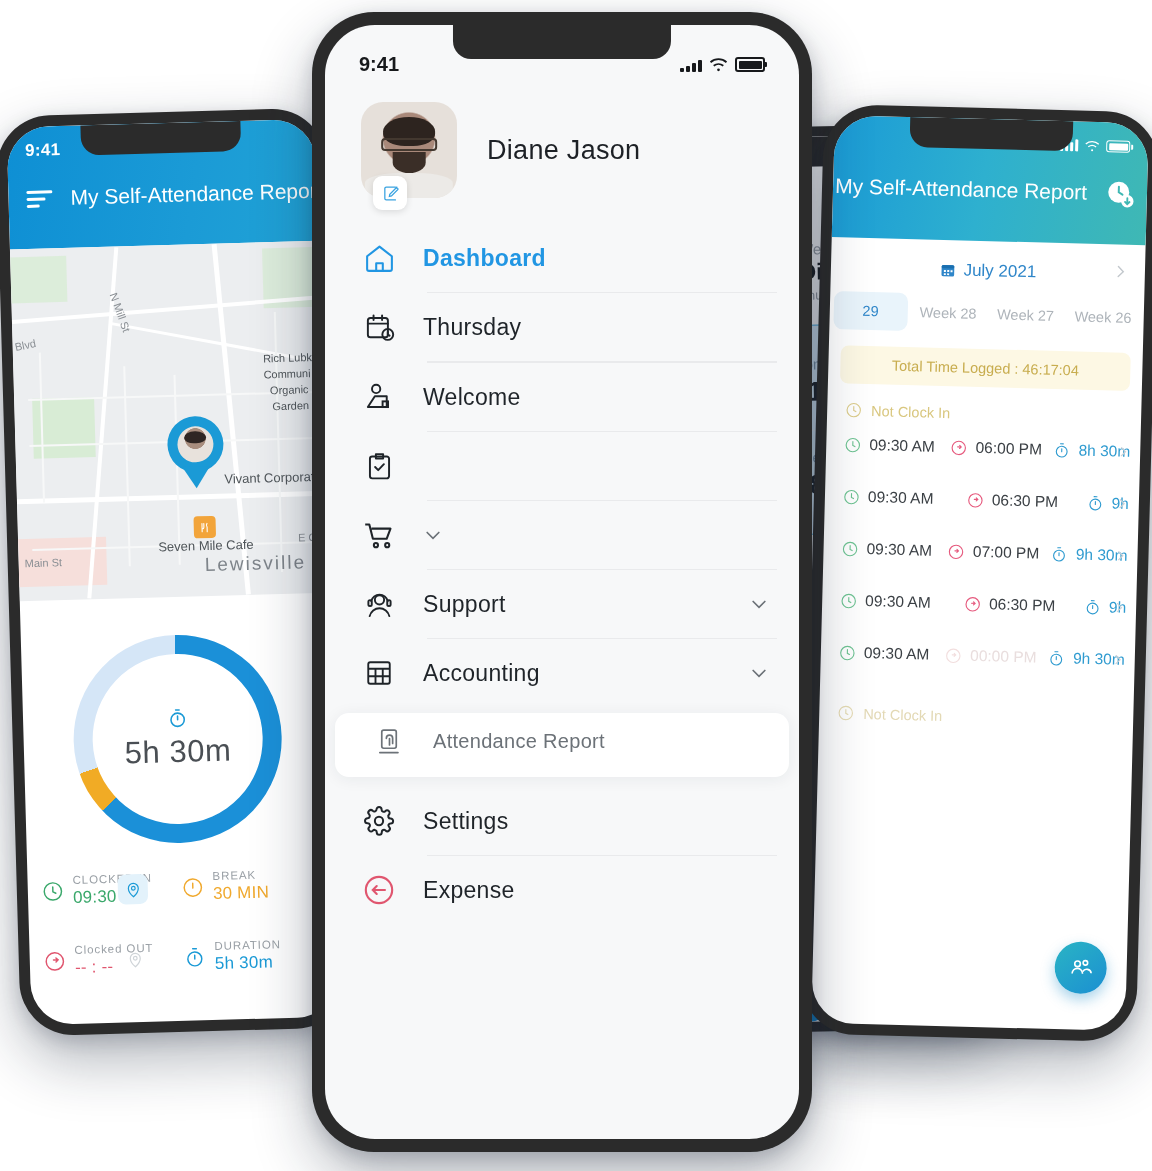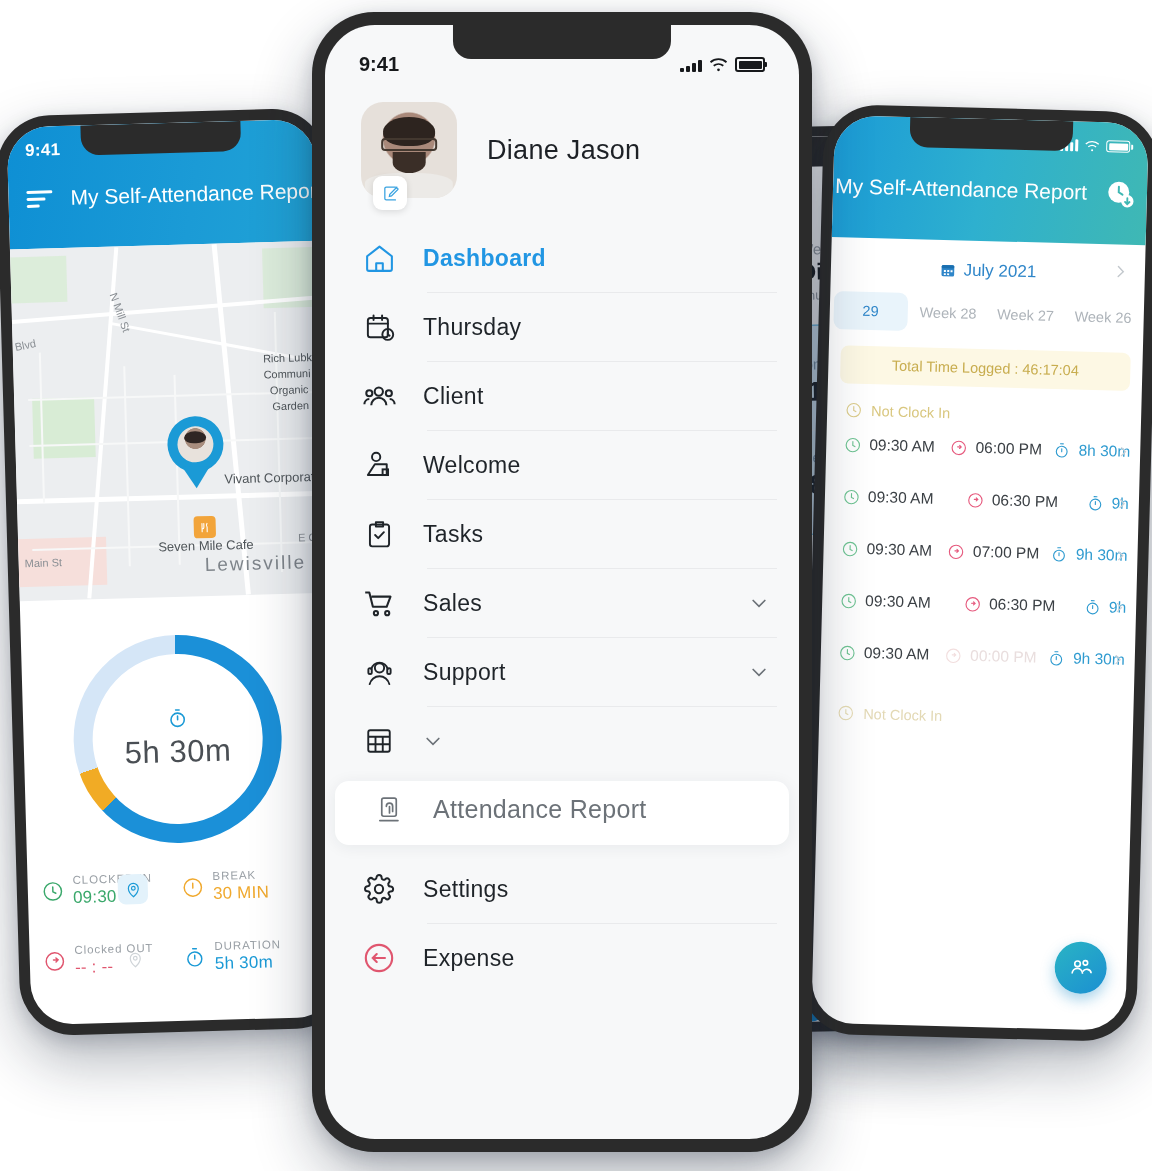--- a/index.html
+++ b/index.html
@@ -322,21 +322,21 @@
   .mi .mic { width:36px; height:36px; flex:none;
              display:flex; align-items:center; justify-content:center; }
   .mi .ml { font-size:23px; color:#1f2429; letter-spacing:.3px; flex:1; }
   .mi.active .ml { color:#2196e3; font-weight:bold; }
   .mi .mchev { width:20px; flex:none; }
   .mi-div { height:1px; background:#e9eaec; margin-left: 102px; margin-right: 22px; }
   .hr-group {
     background:#fff; border-radius:14px; margin: 6px 10px;
     box-shadow: 0 2px 16px rgba(30,40,60,.07);
   }
-  .hr-group .mi.sub .ml { font-size:25px; color:#6c7278; }
+  .hr-group .mi.sub .ml { font-size:20px; color:#6c7278; }
   .hr-group .mi.sub { padding-top:10px; padding-bottom:18px; }
   .mi.logout .ml { font-size:23px; color:#1f2429; }
 
   svg { display:block; }
 </style>
 </head>
 <body>
 
 <div id="stage">
 
@@ -854,33 +854,20 @@
               <rect x="3" y="4.6" width="15.5" height="15" rx="2"></rect>
               <path d="M3 9h15.5M7.4 2.6v3.6M14 2.6v3.6" stroke-linecap="round"></path>
               <circle cx="18.4" cy="17.4" r="4.2"></circle>
                 <path d="M18.4 15.3v2.1l1.4.9" stroke-linecap="round"></path>
             </svg>
           </span>
           <span class="ml">Thursday</span>
         </div>
         <div class="mi-div"></div>
 
-        <div class="mi">
-          <span class="mic">
-            <svg width="33" height="33" viewBox="0 0 24 24" fill="none" stroke="#1f2429" stroke-width="1.5">
-              <circle cx="11.5" cy="8.4" r="3"></circle>
-                <path d="M6 18.4a5.5 5.5 0 0 1 11 0"></path>
-              <circle cx="4.6" cy="9.6" r="2.2"></circle>
-                <path d="M1 17.6a3.8 3.8 0 0 1 3.6-3.8"></path>
-              <circle cx="18.8" cy="9.6" r="2.2"></circle>
-                <path d="M23 17.6a3.8 3.8 0 0 0-3.6-3.8"></path>
-            </svg>
-          </span>
-          <span class="ml">Client</span>
-        </div>
         <div class="mi-div"></div>
 
         <div class="mi">
           <span class="mic">
             <svg width="31" height="31" viewBox="0 0 24 24" fill="none" stroke="#1f2429" stroke-width="1.5">
               <circle cx="9.4" cy="5.4" r="3.2"></circle>
               <path d="M3 19.4 8.4 11h9.2v8.4z" stroke-linejoin="round"></path>
               <rect x="14.4" y="15" width="4.2" height="4.4"></rect>
             </svg>
           </span>
@@ -889,33 +876,31 @@
         <div class="mi-div"></div>
 
         <div class="mi">
           <span class="mic">
             <svg width="31" height="31" viewBox="0 0 24 24" fill="none" stroke="#1f2429" stroke-width="1.5" stroke-linejoin="round">
               <path d="M6.4 4.2h11.2a1.8 1.8 0 0 1 1.8 1.8v13.4a1.8 1.8 0 0 1-1.8 1.8H6.4a1.8 1.8 0 0 1-1.8-1.8V6a1.8 1.8 0 0 1 1.8-1.8z"></path>
               <path d="M9.2 2.4h5.6v3.4H9.2z"></path>
               <path d="M8.6 12.4 11 14.8l4.4-4.6" stroke-linecap="round"></path>
             </svg>
           </span>
-          <span class="ml">Tasks</span>
         </div>
         <div class="mi-div"></div>
 
         <div class="mi">
           <span class="mic">
             <svg width="33" height="33" viewBox="0 0 24 24" fill="none" stroke="#1f2429" stroke-width="1.5" stroke-linejoin="round">
               <path d="M1.6 4h3l2.6 10.4h10l2.8-7.4H6.2"></path>
               <circle cx="9.4" cy="19" r="1.5"></circle>
                 <circle cx="17.6" cy="19" r="1.5"></circle>
             </svg>
           </span>
-          <span class="ml">Sales</span>
           <span class="mchev">
             <svg width="20" height="20" viewBox="0 0 24 24" fill="none" stroke="#6b7177" stroke-width="2" stroke-linecap="round">
                 <path d="M5 9l7 7 7-7"></path>
               </svg>
           </span>
         </div>
         <div class="mi-div"></div>
 
         <div class="mi">
           <span class="mic">
@@ -936,20 +921,21 @@
         </div>
         <div class="mi-div"></div>
 
         <div class="mi">
           <span class="mic">
             <svg width="30" height="30" viewBox="0 0 24 24" fill="none" stroke="#1f2429" stroke-width="1.5">
               <rect x="3.4" y="3.4" width="17.2" height="17.2" rx="1.6"></rect>
               <path d="M3.4 8.6h17.2M9.2 8.6v12M15 8.6v12M3.4 14.6h17.2"></path>
             </svg>
           </span>
+          <span class="ml">Accounting</span>
           <span class="mchev">
             <svg width="20" height="20" viewBox="0 0 24 24" fill="none" stroke="#6b7177" stroke-width="2" stroke-linecap="round">
                 <path d="M5 9l7 7 7-7"></path>
               </svg>
           </span>
         </div>
 
         <div class="hr-group">
           <div class="mi sub">
             <span class="mic">

